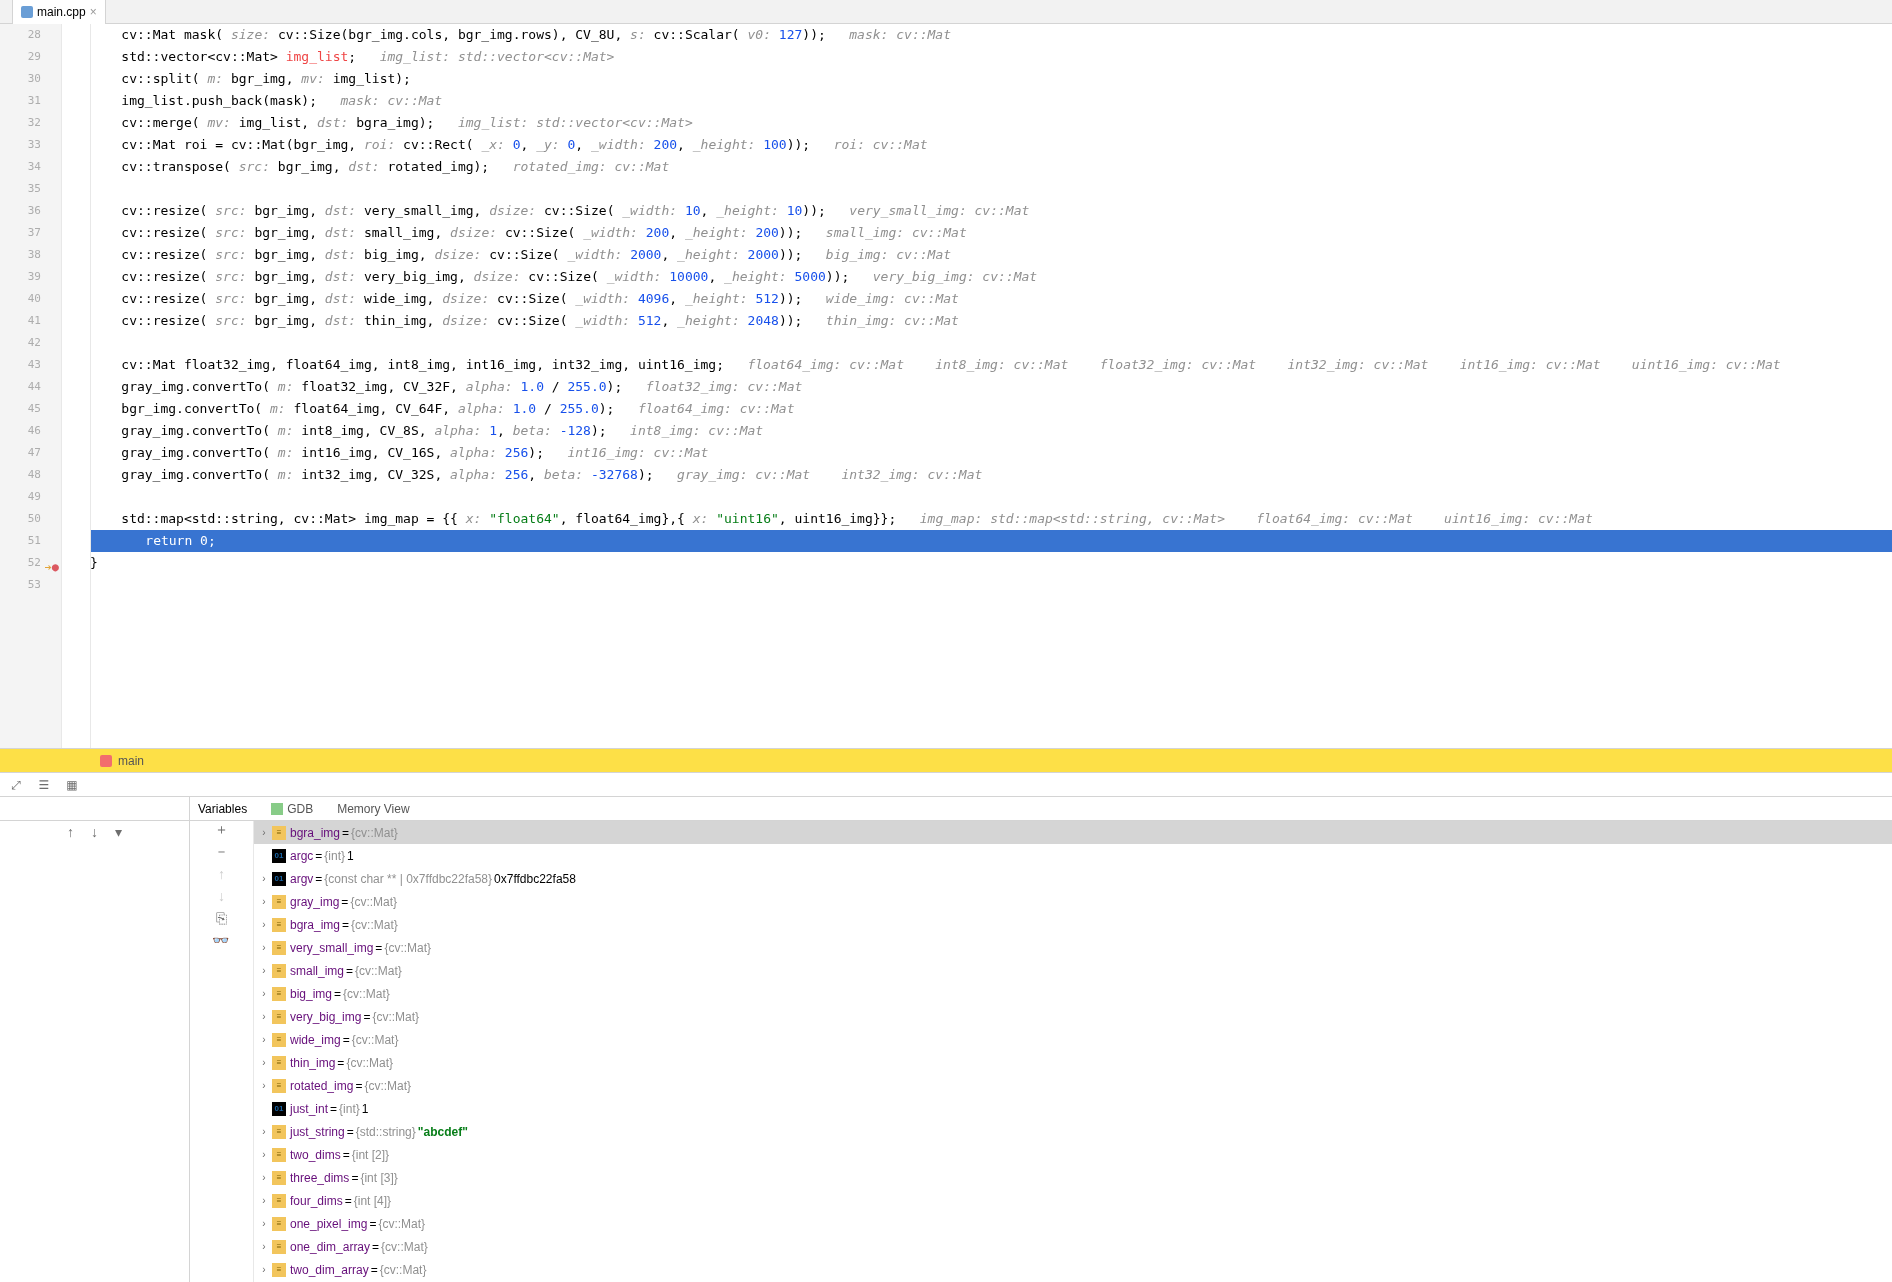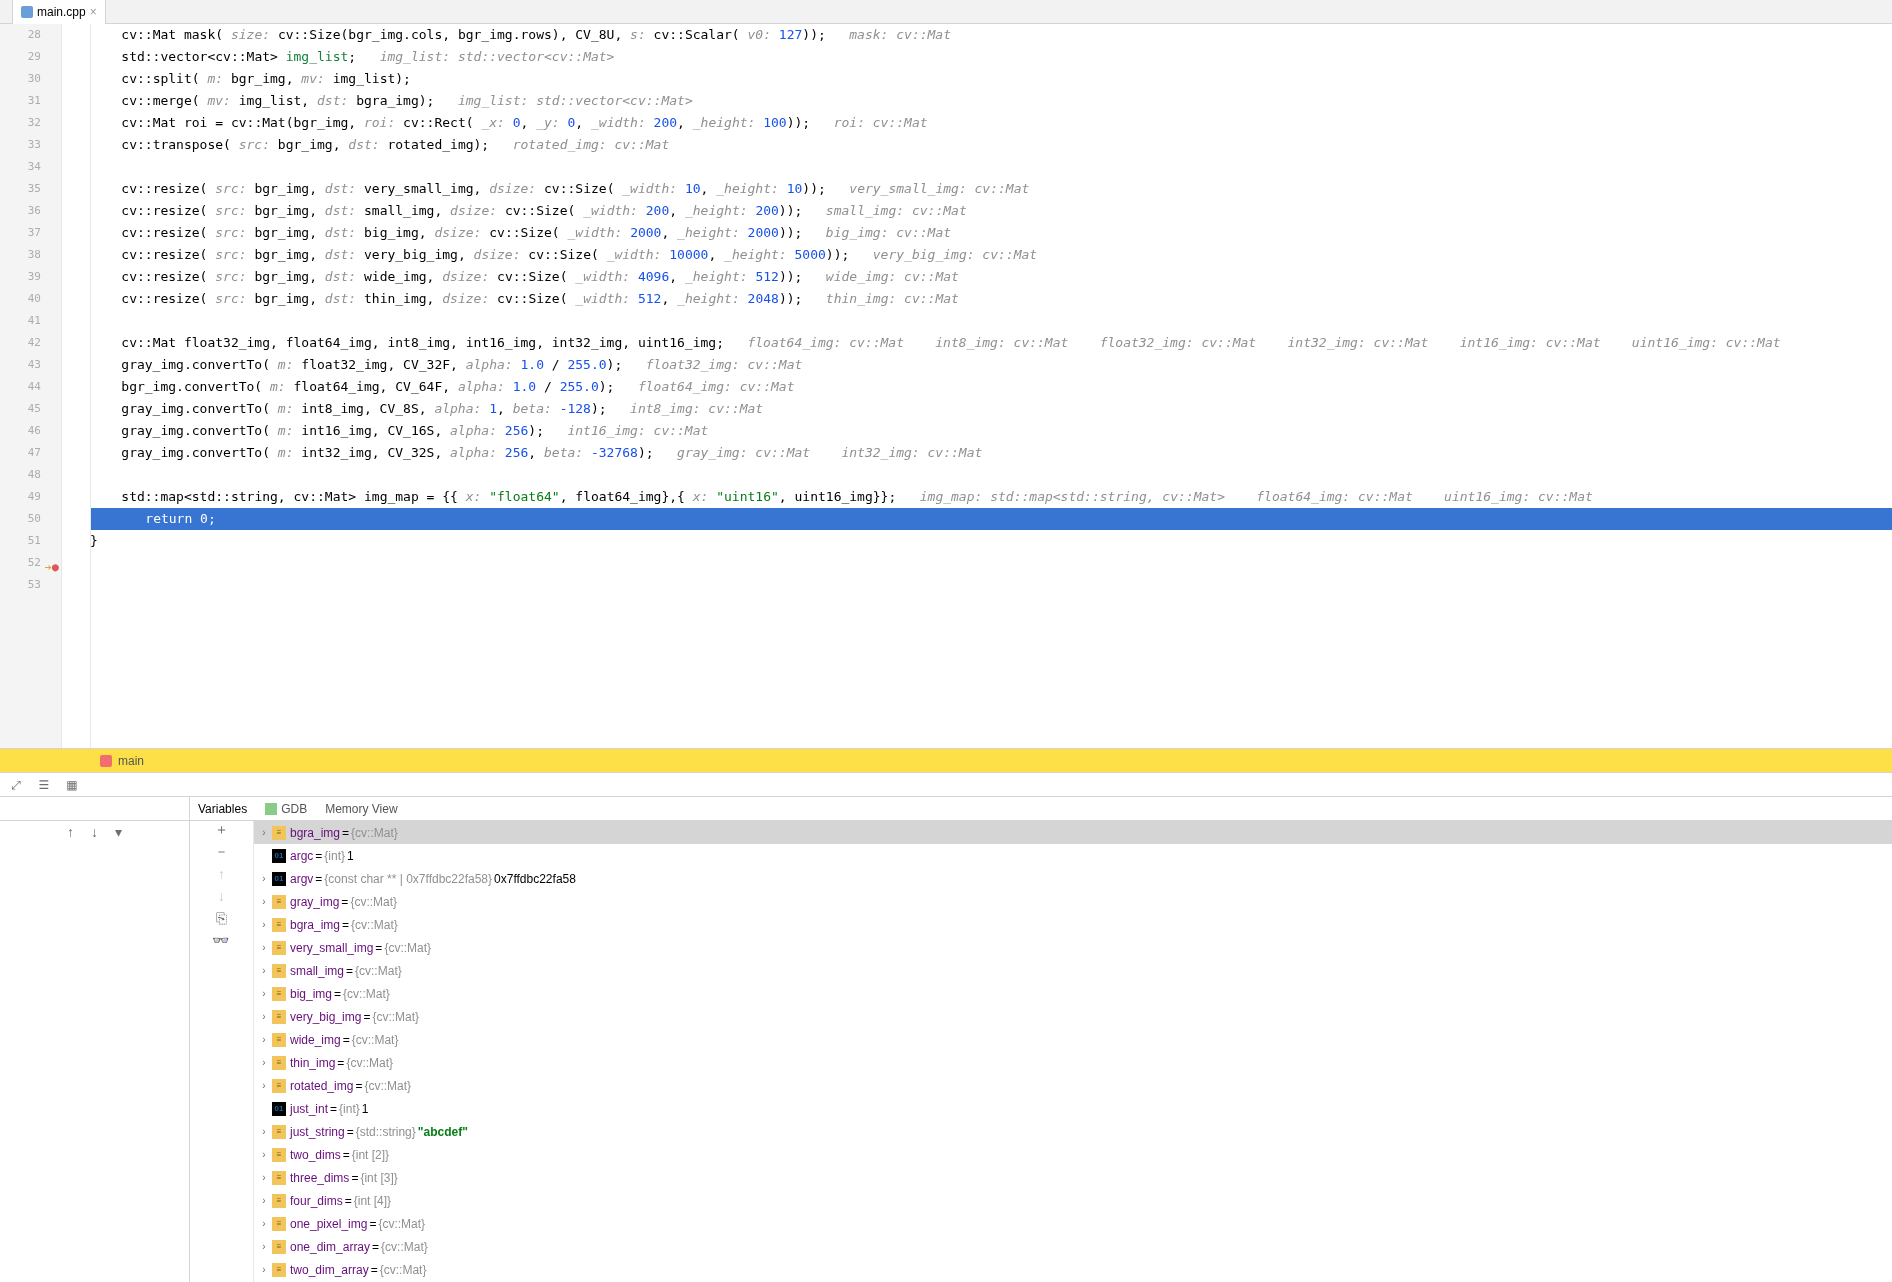--- a/index.html
+++ b/index.html
@@ -16,21 +16,21 @@
 .editor-container { flex: 1; display: flex; overflow: hidden; background: #fff; min-height: 0; }
 .gutter { width: 62px; background: #f4f4f4; font-family: "Consolas", monospace; font-size: 11px; color: #adadad; text-align: right; padding-right: 20px; line-height: 22px; border-right: 1px solid #e8e8e8; position: relative; }
 .gutter-line { height: 22px; position: relative; }
 .gutter-marker { position: absolute; right: -18px; top: 4px; font-size: 12px; }
 .code-area { flex: 1; font-family: "Consolas", monospace; font-size: 13px; line-height: 22px; padding-left: 28px; position: relative; overflow-x: auto; }
 .code-line { height: 22px; white-space: pre; }
 .code-line.highlighted { background: #3874d1; color: #fff; padding-left: 24px; }
 .code-line.highlighted span { color: #fff !important; }
 
 
-.kw { color: #15803d; }
+.kw { color: #ef4444; }
 .ns { color: #000; }
 .ident { color: #000; }
 .param { color: #909090; font-style: italic; }
 .num { color: #1750eb; }
 .str { color: #067d17; }
 .hint { color: #909090; font-style: italic; }
 .indent-guide { position: absolute; top: 0; bottom: 0; border-left: 1px solid #e8e8e8; }
 
 
 .breadcrumb { height: 24px; background: #fde047; border-top: 1px solid #d4d4d4; display: flex; align-items: center; padding-left: 100px; gap: 6px; font-size: 12px; color: #555; }
@@ -38,21 +38,21 @@
 
 
 .debug-panel { height: 510px; border-top: 1px solid #d4d4d4; display: flex; flex-direction: column; }
 .debug-toolbar { height: 24px; border-bottom: 1px solid #d4d4d4; display: flex; align-items: center; padding-left: 8px; gap: 12px; }
 .tool-icon { width: 16px; height: 16px; display: inline-flex; align-items: center; justify-content: center; color: #6e6e6e; cursor: pointer; }
 
 .debug-body { flex: 1; display: flex; min-height: 0; }
 .frames-col { width: 190px; border-right: 1px solid #d4d4d4; }
 
 .vars-col { flex: 1; display: flex; flex-direction: column; min-height: 0; }
-.debug-tabs { height: 24px; border-bottom: 1px solid #d4d4d4; display: flex; align-items: center; gap: 18px; padding-left: 8px; font-size: 12px; }
+.debug-tabs { height: 24px; border-bottom: 1px solid #d4d4d4; display: flex; align-items: center; gap: 24px; padding-left: 8px; font-size: 12px; }
 .debug-tab { color: #555; cursor: pointer; display: flex; align-items: center; gap: 4px; }
 .debug-tab.active { color: #000; }
 .dt-icon { width: 12px; height: 12px; display: inline-block; }
 
 .vars-body { flex: 1; display: flex; min-height: 0; }
 .vars-gutter { width: 64px; border-right: 1px solid #e8e8e8; display: flex; flex-direction: column; align-items: center; padding-top: 2px; gap: 8px; }
 .vg-icon { width: 14px; height: 14px; color: #6e6e6e; display: inline-flex; align-items: center; justify-content: center; font-size: 14px; cursor: pointer; }
 
 .vars-tree { flex: 1; overflow-y: auto; font-size: 12px; }
 .var-row { height: 23px; display: flex; align-items: center; padding-left: 4px; gap: 2px; }
@@ -106,20 +106,21 @@
         <div class="gutter-line">50</div>
         <div class="gutter-line">51</div>
         <div class="gutter-line">52<span class="gutter-marker"><span style="color:#e2a53a;">➔</span><span style="color:#db5860;">●</span></span></div>
         <div class="gutter-line">53</div>
       </div>
     <div class="code-area" id="code">
       <div class="indent-guide" style="left:28px;"></div>
     <div class="code-line"><span class="ns">    cv::</span><span class="ident">Mat mask( </span><span class="param">size: </span><span class="ns">cv::</span><span class="ident">Size(bgr_img.cols, bgr_img.rows), CV_8U, </span><span class="param">s: </span><span class="ns">cv::</span><span class="ident">Scalar( </span><span class="param">v0: </span><span class="num">127</span><span class="ident">));   </span><span class="hint">mask: cv::Mat</span></div>
         <div class="code-line"><span class="ns">    std::</span><span class="ident">vector&lt;</span><span class="ns">cv::</span><span class="ident">Mat&gt; </span><span class="kw">img_list</span><span class="ident">;   </span><span class="hint">img_list: std::vector&lt;cv::Mat&gt;</span></div>
         <div class="code-line"><span class="ns">    cv::</span><span class="ident">split( </span><span class="param">m: </span><span class="ident">bgr_img, </span><span class="param">mv: </span><span class="ident">img_list);</span></div>
+        <div class="code-line"><span class="ident">    img_list.push_back(mask);   </span><span class="hint">mask: cv::Mat</span></div>
         <div class="code-line"><span class="ns">    cv::</span><span class="ident">merge( </span><span class="param">mv: </span><span class="ident">img_list, </span><span class="param">dst: </span><span class="ident">bgra_img);   </span><span class="hint">img_list: std::vector&lt;cv::Mat&gt;</span></div>
         <div class="code-line"><span class="ns">    cv::</span><span class="ident">Mat roi = </span><span class="ns">cv::</span><span class="ident">Mat(bgr_img, </span><span class="param">roi: </span><span class="ns">cv::</span><span class="ident">Rect( </span><span class="param">_x: </span><span class="num">0</span><span class="ident">, </span><span class="param">_y: </span><span class="num">0</span><span class="ident">, </span><span class="param">_width: </span><span class="num">200</span><span class="ident">, </span><span class="param">_height: </span><span class="num">100</span><span class="ident">));   </span><span class="hint">roi: cv::Mat</span></div>
         <div class="code-line"><span class="ns">    cv::</span><span class="ident">transpose( </span><span class="param">src: </span><span class="ident">bgr_img, </span><span class="param">dst: </span><span class="ident">rotated_img);   </span><span class="hint">rotated_img: cv::Mat</span></div>
         <div class="code-line"><span class="ident"> </span></div>
         <div class="code-line"><span class="ns">    cv::</span><span class="ident">resize( </span><span class="param">src: </span><span class="ident">bgr_img, </span><span class="param">dst: </span><span class="ident">very_small_img, </span><span class="param">dsize: </span><span class="ns">cv::</span><span class="ident">Size( </span><span class="param">_width: </span><span class="num">10</span><span class="ident">, </span><span class="param">_height: </span><span class="num">10</span><span class="ident">));   </span><span class="hint">very_small_img: cv::Mat</span></div>
         <div class="code-line"><span class="ns">    cv::</span><span class="ident">resize( </span><span class="param">src: </span><span class="ident">bgr_img, </span><span class="param">dst: </span><span class="ident">small_img, </span><span class="param">dsize: </span><span class="ns">cv::</span><span class="ident">Size( </span><span class="param">_width: </span><span class="num">200</span><span class="ident">, </span><span class="param">_height: </span><span class="num">200</span><span class="ident">));   </span><span class="hint">small_img: cv::Mat</span></div>
         <div class="code-line"><span class="ns">    cv::</span><span class="ident">resize( </span><span class="param">src: </span><span class="ident">bgr_img, </span><span class="param">dst: </span><span class="ident">big_img, </span><span class="param">dsize: </span><span class="ns">cv::</span><span class="ident">Size( </span><span class="param">_width: </span><span class="num">2000</span><span class="ident">, </span><span class="param">_height: </span><span class="num">2000</span><span class="ident">));   </span><span class="hint">big_img: cv::Mat</span></div>
         <div class="code-line"><span class="ns">    cv::</span><span class="ident">resize( </span><span class="param">src: </span><span class="ident">bgr_img, </span><span class="param">dst: </span><span class="ident">very_big_img, </span><span class="param">dsize: </span><span class="ns">cv::</span><span class="ident">Size( </span><span class="param">_width: </span><span class="num">10000</span><span class="ident">, </span><span class="param">_height: </span><span class="num">5000</span><span class="ident">));   </span><span class="hint">very_big_img: cv::Mat</span></div>
         <div class="code-line"><span class="ns">    cv::</span><span class="ident">resize( </span><span class="param">src: </span><span class="ident">bgr_img, </span><span class="param">dst: </span><span class="ident">wide_img, </span><span class="param">dsize: </span><span class="ns">cv::</span><span class="ident">Size( </span><span class="param">_width: </span><span class="num">4096</span><span class="ident">, </span><span class="param">_height: </span><span class="num">512</span><span class="ident">));   </span><span class="hint">wide_img: cv::Mat</span></div>
         <div class="code-line"><span class="ns">    cv::</span><span class="ident">resize( </span><span class="param">src: </span><span class="ident">bgr_img, </span><span class="param">dst: </span><span class="ident">thin_img, </span><span class="param">dsize: </span><span class="ns">cv::</span><span class="ident">Size( </span><span class="param">_width: </span><span class="num">512</span><span class="ident">, </span><span class="param">_height: </span><span class="num">2048</span><span class="ident">));   </span><span class="hint">thin_img: cv::Mat</span></div>

